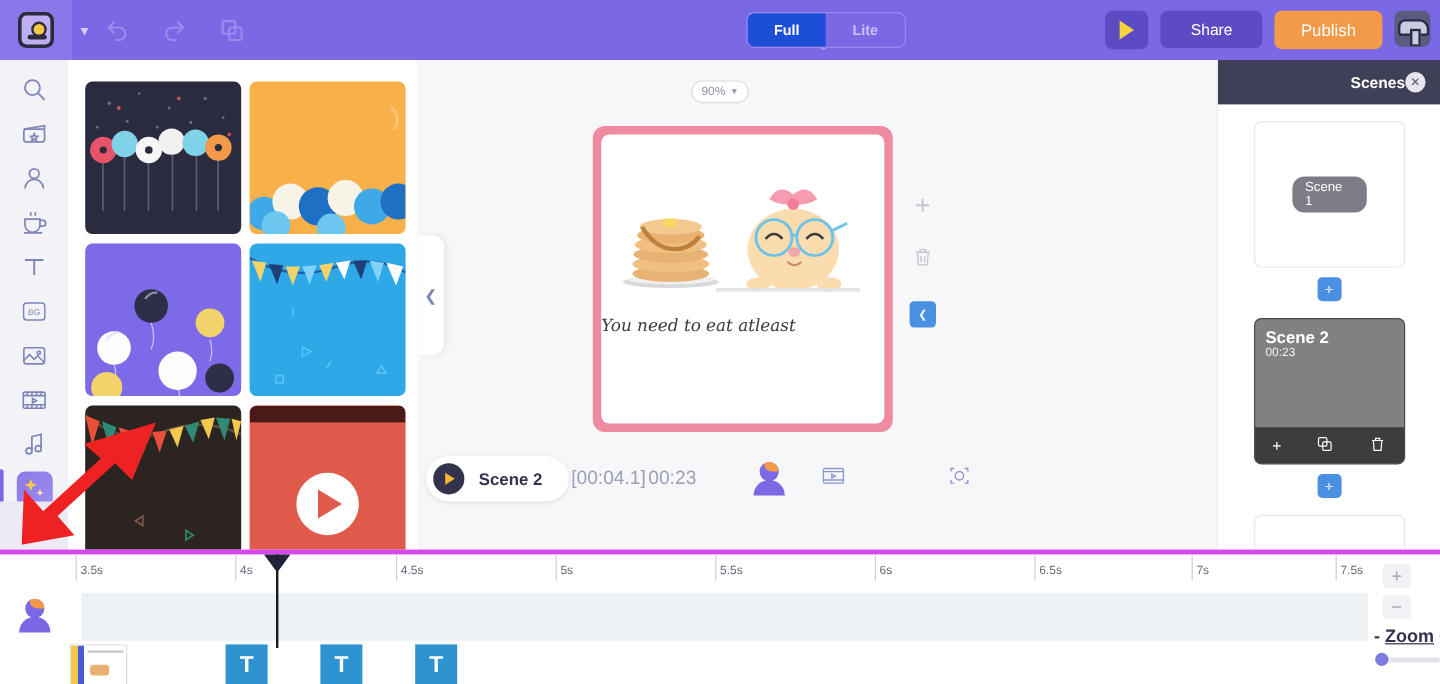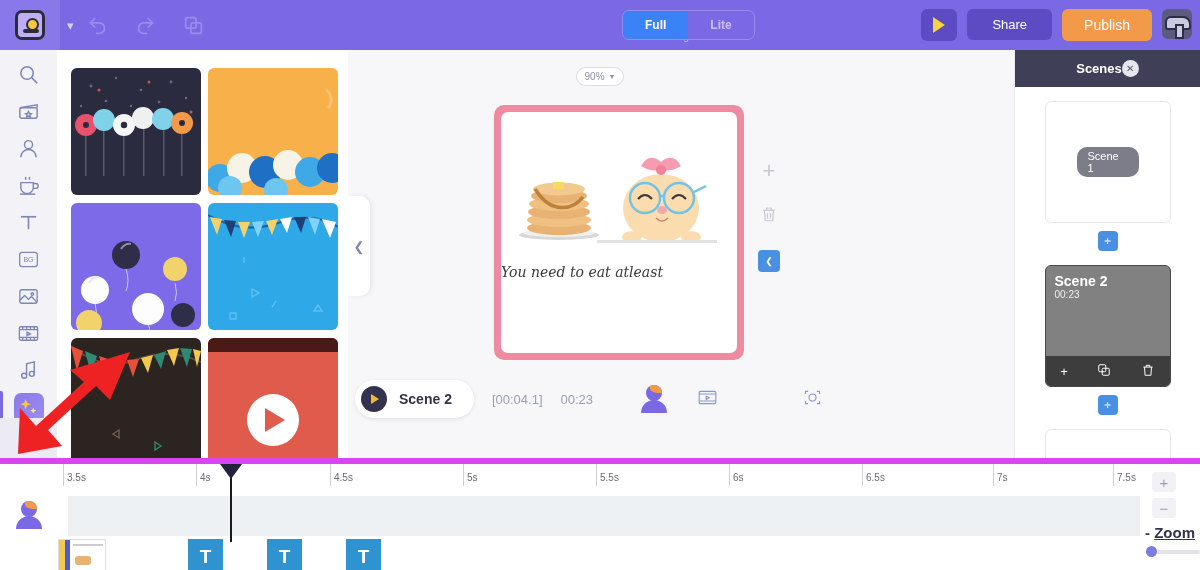--- a/index.html
+++ b/index.html
@@ -47,21 +47,21 @@
     color: #cabdf7; font-size: 10px; font-style: italic; margin-top: 1px;
   }
   .seg {
     display: flex; border: 1px solid #9b8bee; border-radius: 7px; overflow: hidden;
     height: 30px; background: #7b68e4; position: absolute; left: 622px; top: 10px;
   }
   .seg div {
     padding: 0 22px; display: flex; align-items: center; font-size: 12px;
     font-weight: bold; cursor: pointer; color: #cdbff9;
   }
-  .seg div.on { background: #3b82f6; color: #ffffff; }
+  .seg div.on { background: #1d4ed8; color: #ffffff; }
   .hdr-right {
     position: absolute; right: 8px; top: 9px; display: flex; align-items: flex-start; gap: 10px;
   }
   .play-btn {
     width: 36px; height: 32px; background: #5d4bc4; border-radius: 6px;
     display: flex; align-items: center; justify-content: center; cursor: pointer;
   }
   .play-tri {
     width: 0; height: 0; border-left: 12px solid #f7d33f;
     border-top: 8px solid transparent; border-bottom: 8px solid transparent;
@@ -191,21 +191,21 @@
   .sp-circle {
     width: 26px; height: 26px; border-radius: 50%; background: #33334d;
     display: flex; align-items: center; justify-content: center; margin-right: 12px;
   }
   .sp-tri {
     width: 0; height: 0; border-left: 8px solid #f7b733;
     border-top: 5px solid transparent; border-bottom: 5px solid transparent;
     margin-left: 2px;
   }
   .sp-label { font-size: 14px; font-weight: bold; color: #33334d; }
-  .pb-time { font-size: 13px; color: #9aa0b5; margin-left: 18px; }
+  .pb-time { font-size: 16px; color: #9aa0b5; margin-left: 2px; }
   .pb-icon { margin-left: 30px; color: #8b95d0; cursor: pointer; }
   .avatar-ico {
     width: 26px; height: 28px; position: relative; margin-left: 48px; cursor: pointer;
   }
   .avatar-ico .head {
     position: absolute; left: 5px; top: 0; width: 16px; height: 16px;
     border-radius: 50%; background: #7b68e4; overflow: hidden;
   }
   .avatar-ico .head:after {
     content: ""; position: absolute; right: 0; top: 0; width: 12px; height: 8px;
@@ -216,21 +216,21 @@
     background: #7b68e4; border-radius: 13px 13px 0 0;
   }
 
   
   .scenes {
     position: absolute; left: 1014px; top: 50px; width: 186px; height: 408px;
     background: #ffffff; border-left: 1px solid #e8e8ee;
   }
   .scenes-hdr {
     height: 37px; background: #3f3f58; display: flex; align-items: center;
-    justify-content: center; padding: 4px 12px;
+    justify-content: flex-end; padding: 4px 12px;
   }
   .scenes-title { color: #fff; font-size: 13px; font-weight: bold; }
   .scenes-x {
     width: 17px; height: 17px; border-radius: 50%; background: #e6e6ee;
     color: #55556f; font-size: 10px; display: flex; align-items: center;
     justify-content: center; cursor: pointer;
   }
   .scene-card {
     width: 126px; height: 122px; margin: 14px auto 0 auto; background: #fff;
     border: 1px solid #e6e6ee; border-radius: 6px; position: relative; cursor: pointer;
@@ -254,21 +254,21 @@
   .sc-tools svg { width: 14px; height: 14px; }
   .add-scene {
     width: 20px; height: 20px; background: #4a90e2; border-radius: 4px;
     display: flex; align-items: center; justify-content: center; color: #fff;
     font-size: 8px; margin: 8px auto 0 auto; cursor: pointer;
   }
 
   
   .timeline {
     position: absolute; left: 0; top: 458px; width: 1200px; height: 112px;
-    background: #ffffff; border-top: 6px solid #d946ef;
+    background: #ffffff; border-top: 4px solid #d946ef;
   }
   .ruler { position: absolute; left: 0; top: 0; width: 1140px; height: 22px; }
   .tick {
     position: absolute; top: 0; height: 22px; border-left: 1px solid #cfcfd8;
     font-size: 10px; color: #6a6a7a; padding-left: 3px; padding-top: 8px;
   }
   .track-row {
     position: absolute; left: 68px; top: 32px; width: 1072px; height: 40px;
     background: #eef1f4;
   }

